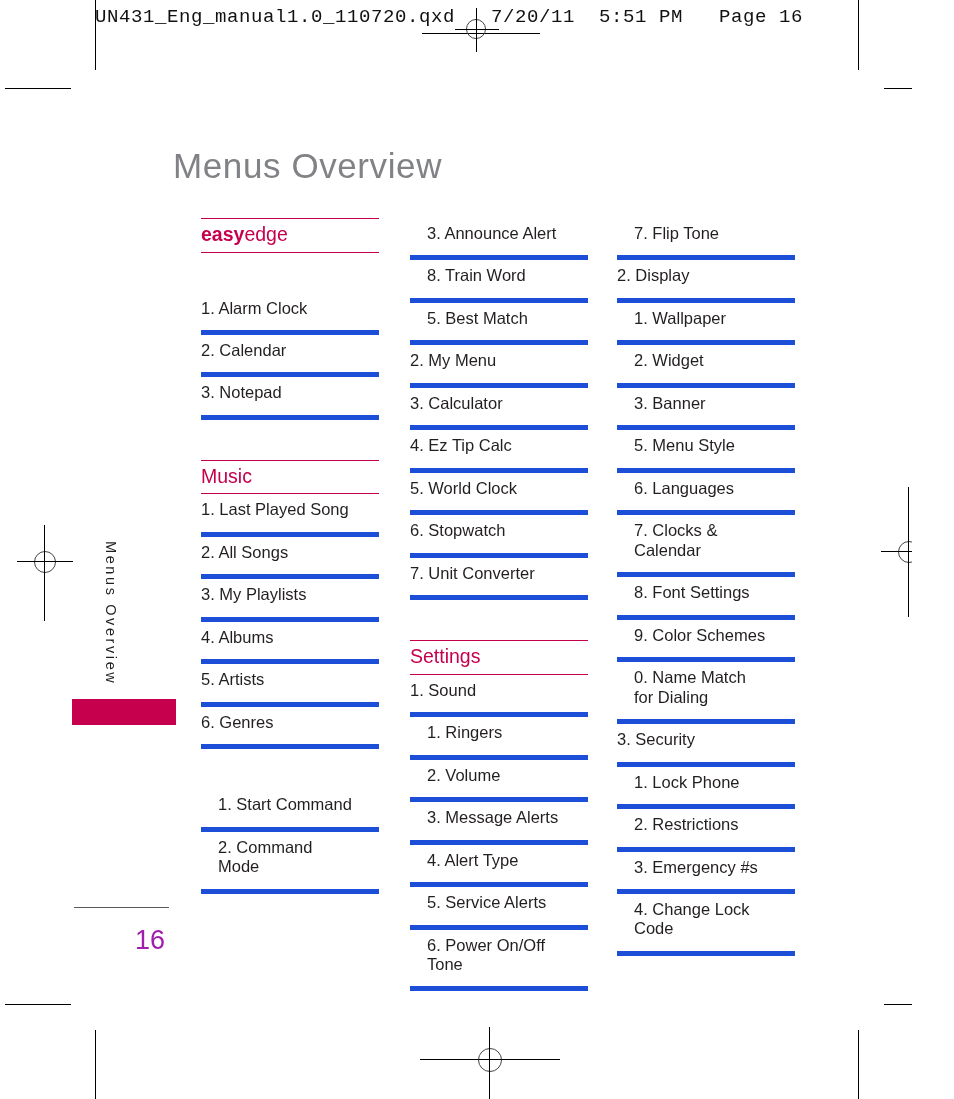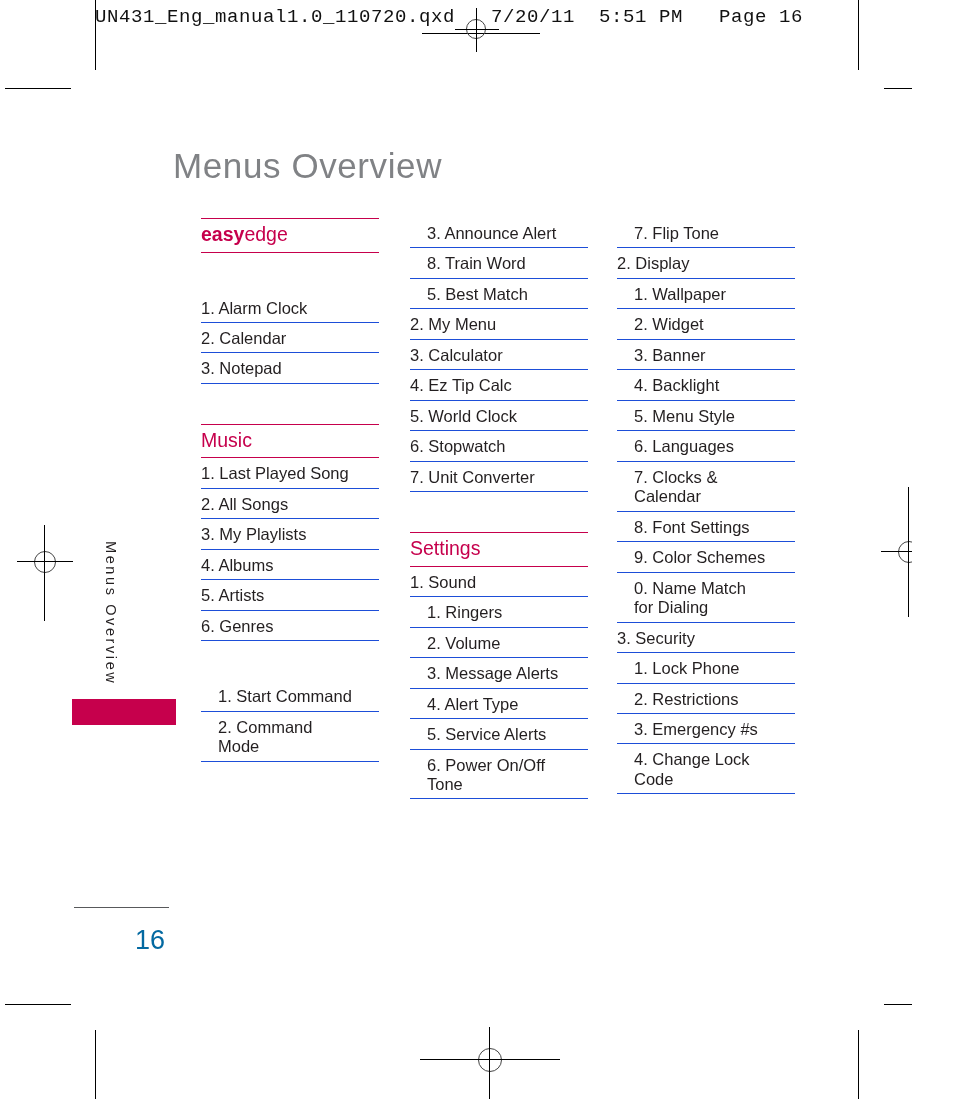--- a/index.html
+++ b/index.html
@@ -117,21 +117,21 @@
     top: 907px;
     width: 95px;
     height: 1px;
     background: #58595b;
   }
   .folio {
     position: absolute;
     left: 135px;
     top: 925px;
     font-size: 27px;
-    color: #0369a1;
+    color: #a21caf;
   }
 
   
   .cols {
     position: absolute;
     left: 201px;
     top: 218px;
     width: 620px;
   }
   .col {
@@ -156,22 +156,22 @@
     white-space: nowrap;
   }
   .sec-head b { font-weight: 700; }
   .sec-head span.light { font-weight: 400; }
 
   
   .item {
     font-size: 16.5px;
     color: #231f20;
     line-height: 1.18;
-    padding: 6px 0 4px 0;
-    border-bottom: 1px solid #1d4ed8;
+    padding: 6px 0 12px 0;
+    border-bottom: 5px solid #1d4ed8;
     white-space: pre-wrap;
   }
   .item.lvl1 { padding-left: 0px; }
   .item.lvl2 { padding-left: 17px; }
 
   
   .gap { height: 40px; }
 </style>
 </head>
 <body>
@@ -274,21 +274,20 @@
 Tone</div>
         </div>
       </div>
     <div class="col col-3" id="col-3">
         <div class="section">
           <div class="item lvl2">7. Flip Tone</div>
           <div class="item lvl1">2. Display</div>
           <div class="item lvl2">1. Wallpaper</div>
           <div class="item lvl2">2. Widget</div>
           <div class="item lvl2">3. Banner</div>
-          <div class="item lvl2">4. Backlight</div>
           <div class="item lvl2">5. Menu Style</div>
           <div class="item lvl2">6. Languages</div>
           <div class="item lvl2">7. Clocks &amp;
 Calendar</div>
           <div class="item lvl2">8. Font Settings</div>
           <div class="item lvl2">9. Color Schemes</div>
           <div class="item lvl2">0. Name Match
 for Dialing</div>
           <div class="item lvl1">3. Security</div>
           <div class="item lvl2">1. Lock Phone</div>

